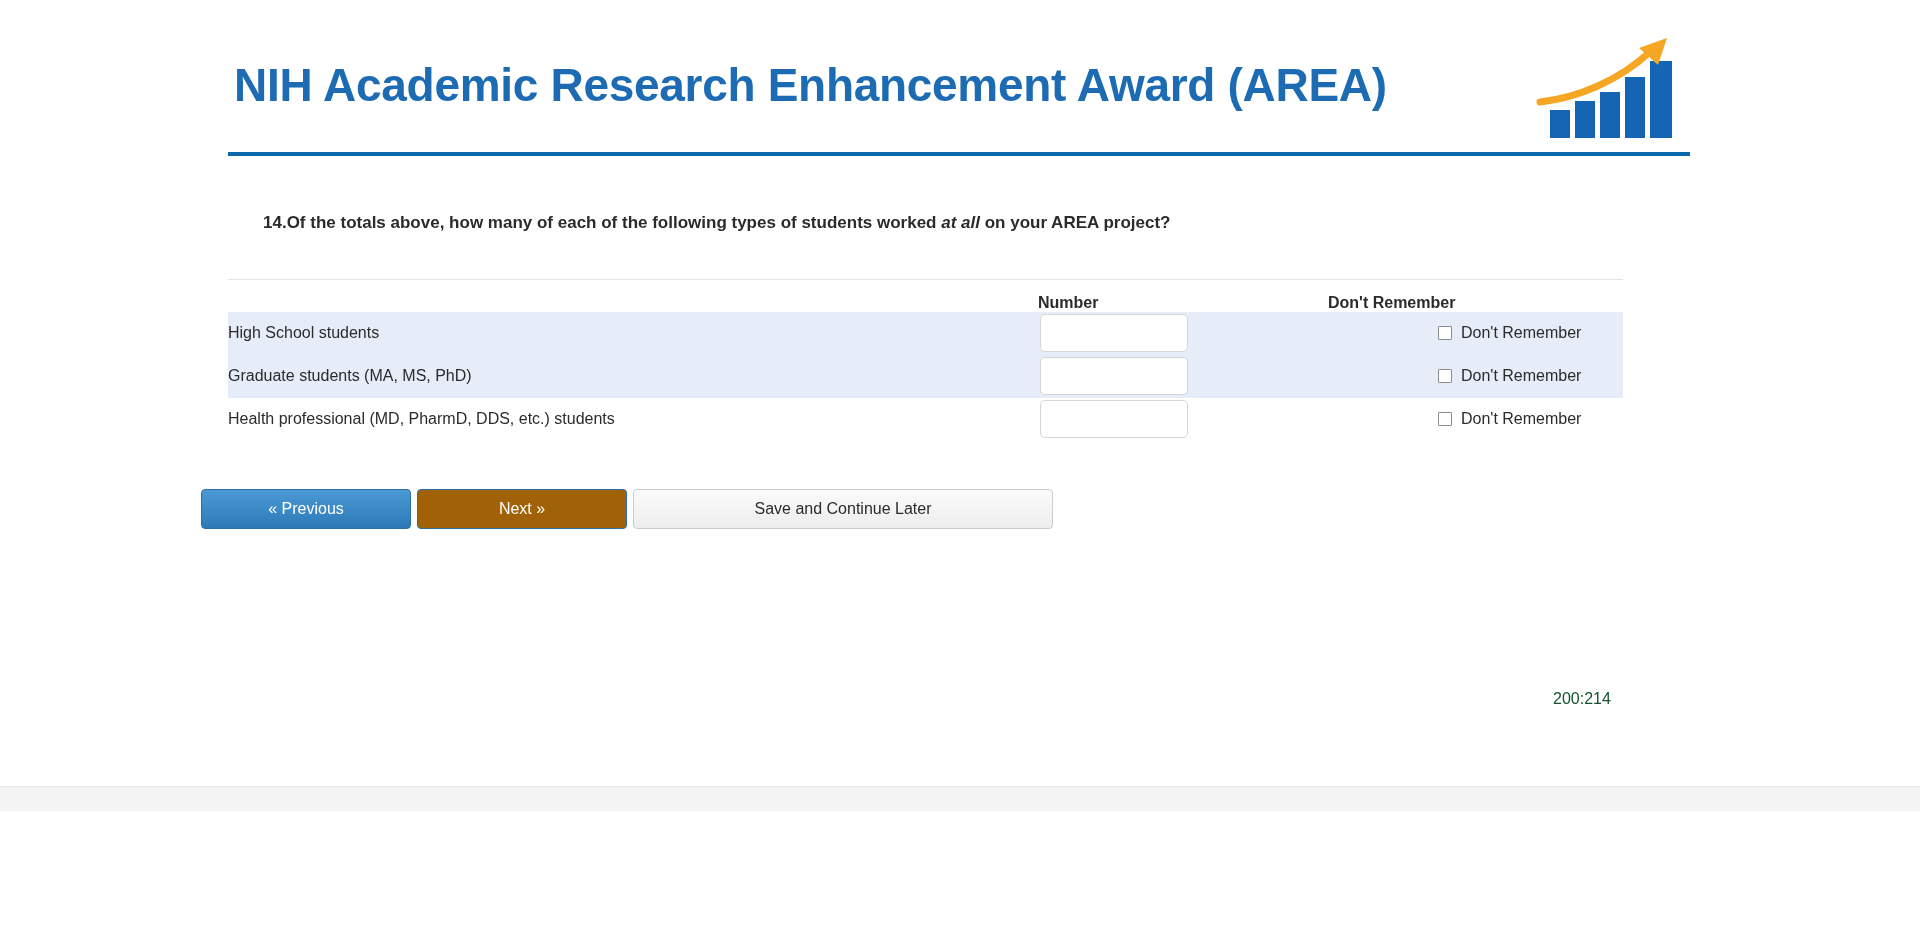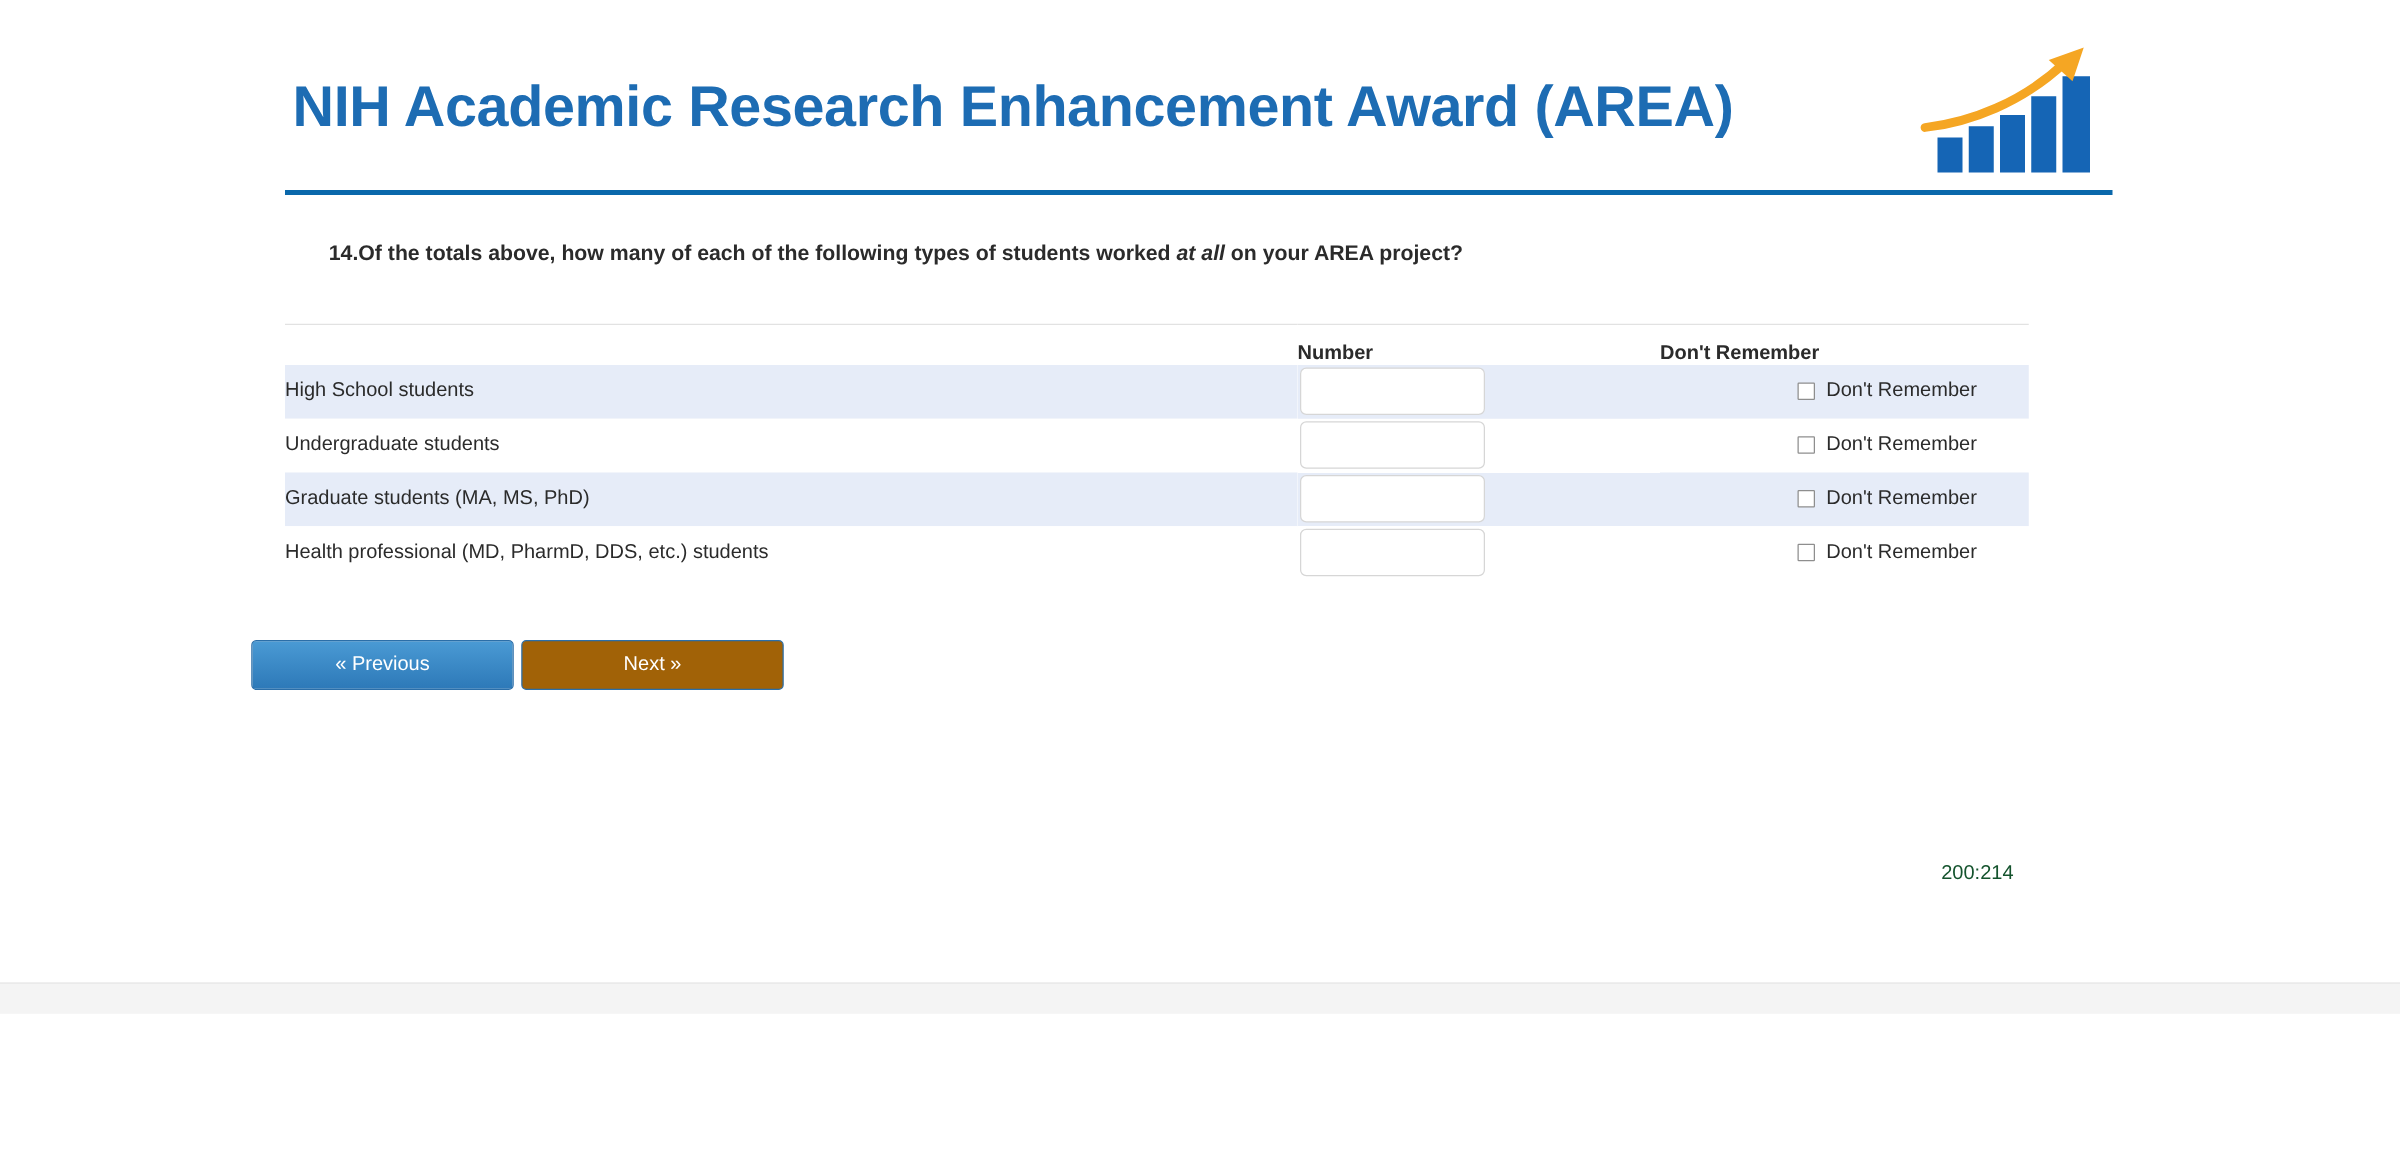--- a/index.html
+++ b/index.html
@@ -58,21 +58,21 @@
     top: 132px;
     width: 1462px;
     height: 4px;
     background: #0a68ab;
   }
 
   
   .content {
     position: absolute;
     left: 228px;
-    top: 192px;
+    top: 212px;
     width: 1462px;
   }
 
   .question {
     font-size: 17px;
     font-weight: bold;
     color: #2b2b2b;
     line-height: 1.35;
     margin: 0 0 44px 35px;
   }
@@ -266,66 +266,55 @@
             <input class="num-input" type="text" value="" style="">
           </td>
           <td class="dr-cell">
             <label class="dr-wrap">
               <span class="checkbox"></span>
               <span class="dr-label">Don't Remember</span>
             </label>
           </td>
         </tr>
 
-        <tr class="even">
-          <td class="row-label">Undergraduate students</td>
+
+        <tr class="odd">
+          <td class="row-label">Graduate students (MA, MS, PhD)</td>
           <td class="num-cell">
             <input class="num-input" type="text" value="" style="">
           </td>
           <td class="dr-cell">
             <label class="dr-wrap">
               <span class="checkbox"></span>
               <span class="dr-label">Don't Remember</span>
             </label>
           </td>
         </tr>
 
-        <tr class="odd">
-          <td class="row-label">Graduate students (MA, MS, PhD)</td>
+        <tr class="even">
+          <td class="row-label">Health professional (MD, PharmD, DDS, etc.) students</td>
           <td class="num-cell">
             <input class="num-input" type="text" value="" style="">
           </td>
           <td class="dr-cell">
             <label class="dr-wrap">
               <span class="checkbox"></span>
               <span class="dr-label">Don't Remember</span>
             </label>
           </td>
         </tr>
 
-        <tr class="even">
-          <td class="row-label">Health professional (MD, PharmD, DDS, etc.) students</td>
-          <td class="num-cell">
-            <input class="num-input" type="text" value="" style="">
-          </td>
-          <td class="dr-cell">
-            <label class="dr-wrap">
-              <span class="checkbox"></span>
-              <span class="dr-label">Don't Remember</span>
-            </label>
-          </td>
-        </tr>
-
       </tbody>
     </table>
 
 
     <div class="buttons">
       <div class="btn btn-prev">« Previous</div>
       <div class="btn btn-next">Next »</div>
+      <div class="btn btn-save">Save and Continue Later</div>
     </div>
 
   </div>
 
   <div class="counter">200:214</div>
 
   <div class="footer-strip"></div>
 
 </div>
 

